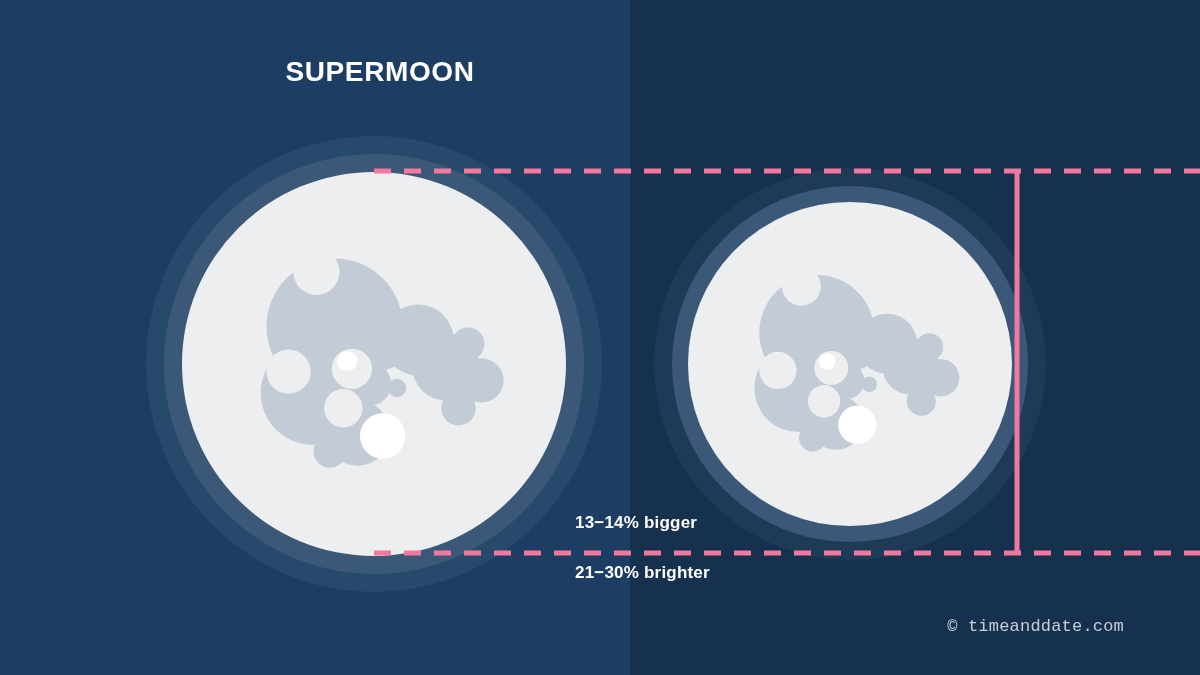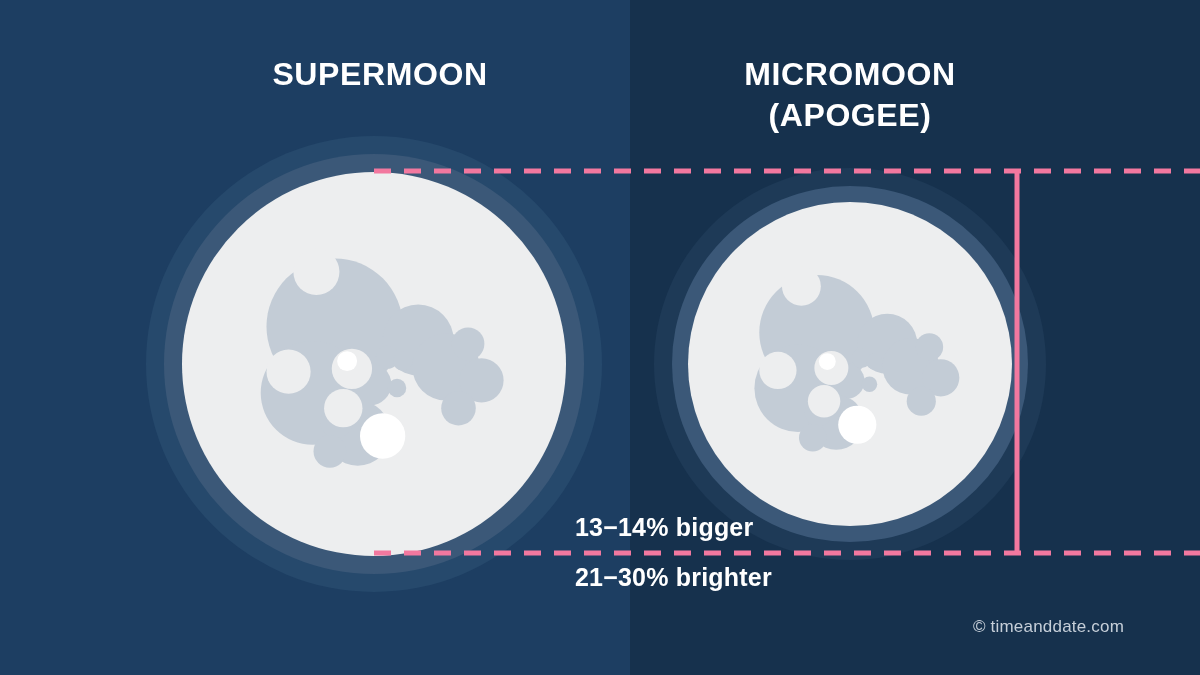--- a/index.html
+++ b/index.html
@@ -9,39 +9,39 @@
     font-family:"Liberation Sans","DejaVu Sans",sans-serif;
     background:#16314d;
   }
   #stage{position:relative;width:1200px;height:675px;overflow:hidden;}
 
   .bg-left{position:absolute;left:0;top:0;width:630px;height:675px;background:#1d3e62;}
   .bg-right{position:absolute;left:630px;top:0;width:570px;height:675px;background:#16314d;}
 
   .panel-title{
     position:absolute;text-align:center;color:#ffffff;
-    font-size:32px;font-weight:bold;letter-spacing:0.6px;line-height:1.28;
+    font-size:28px;font-weight:bold;letter-spacing:0.6px;line-height:1.28;
     text-transform:uppercase;
   }
   #title-left{left:180px;top:54px;width:400px;}
   #title-right{left:650px;top:54px;width:400px;}
   .panel-title .l2{display:block;}
 
   svg.moonsvg{position:absolute;left:0;top:0;width:1200px;height:675px;}
 
   .measure-label{
-    position:absolute;color:#ffffff;font-weight:bold;font-size:25px;
+    position:absolute;color:#ffffff;font-weight:bold;font-size:17px;
     letter-spacing:0.2px;white-space:nowrap;
   }
   #label-bigger{left:575px;top:513px;}
   #label-brighter{left:575px;top:563px;}
 
   #watermark{
     position:absolute;right:76px;top:617px;color:#c6cfd9;
-    font-size:17px;letter-spacing:0.2px;white-space:nowrap;
+    font-size:17px;letter-spacing:0.2px;white-space:nowrap;font-family:Liberation Mono, monospace;
   }
   #watermark .cmark{font-size:17px;}
 </style>
 </head>
 <body>
 
 <div id="stage">
 
   <div class="bg-left"></div>
   <div class="bg-right"></div>
@@ -115,24 +115,20 @@
         <line x1="374" y1="171" x2="1200" y2="171" stroke="#f2789f" stroke-width="5" stroke-dasharray="17 13"></line>
         <line x1="374" y1="553" x2="1200" y2="553" stroke="#f2789f" stroke-width="5" stroke-dasharray="17 13"></line>
         <line x1="1017" y1="169" x2="1017" y2="555" stroke="#f2789f" stroke-width="5"></line>
       </g>
     </svg>
 
   <div class="panel-title" id="title-left">
     <span>SUPERMOON</span>
   </div>
 
-  <div class="panel-title" id="title-right">
-    <span>MICROMOON</span>
-    <span class="l2">(APOGEE)</span>
-  </div>
 
   <div class="measure-label" id="label-bigger">13−14% bigger</div>
   <div class="measure-label" id="label-brighter">21−30% brighter</div>
 
   <div id="watermark">
     <span class="cmark">©</span>
     <span>timeanddate.com</span>
   </div>
 
 </div>

